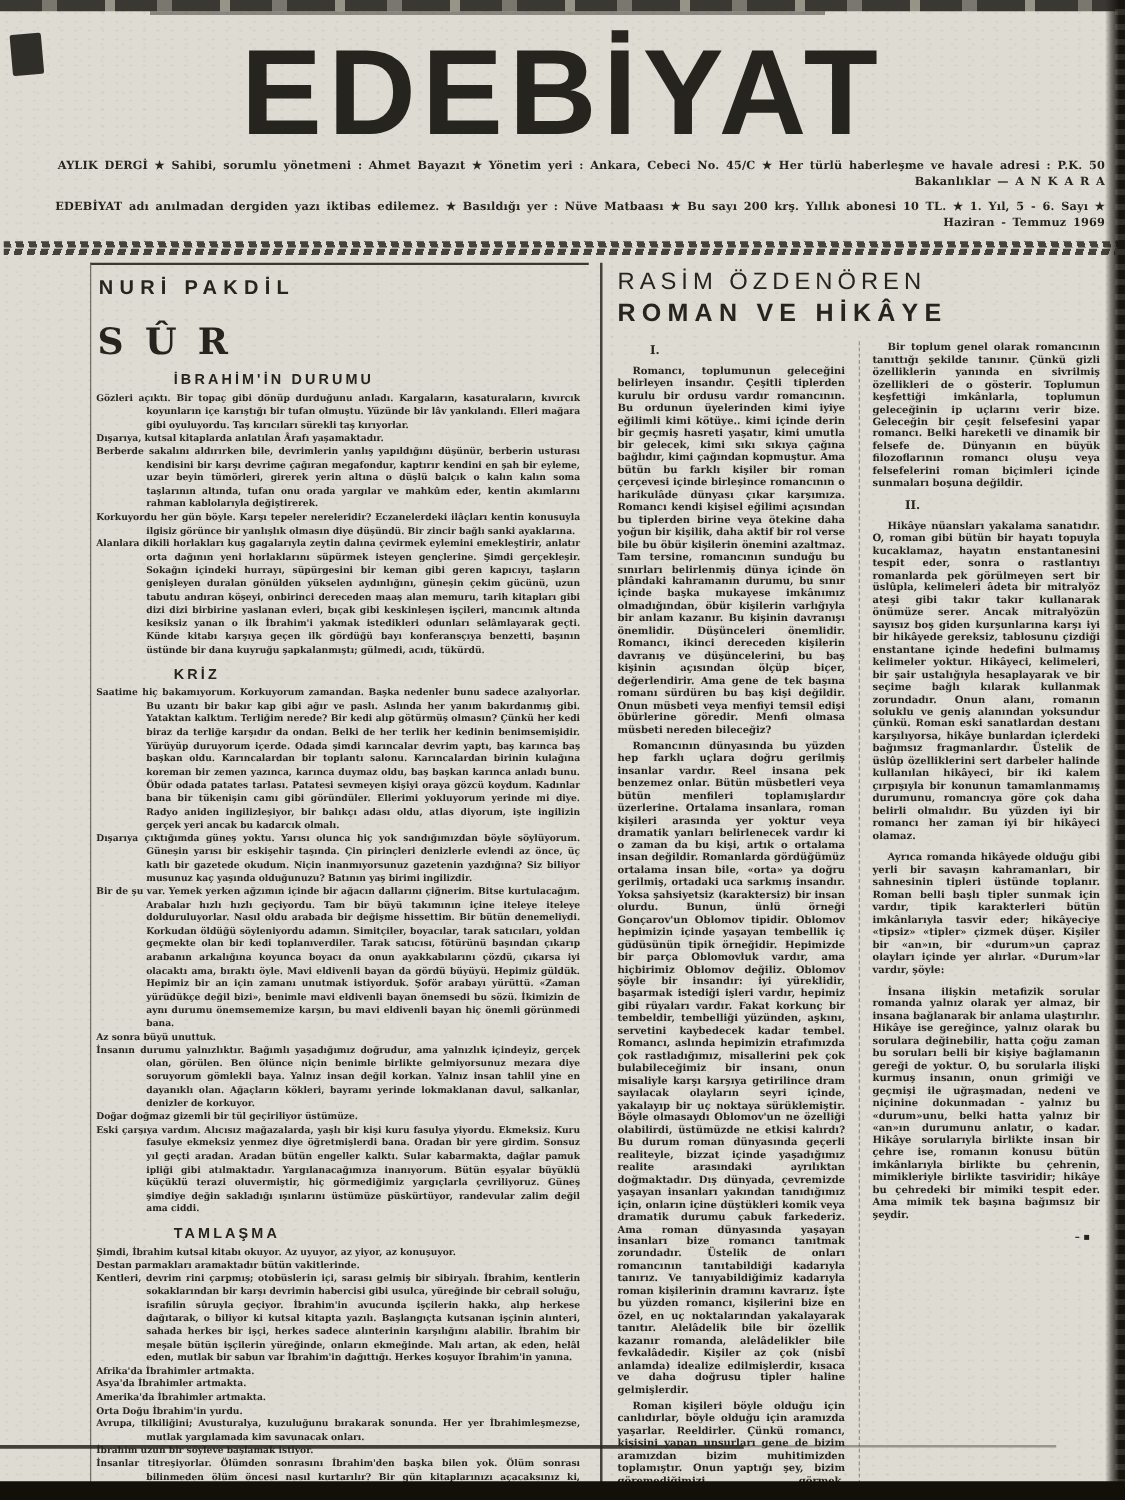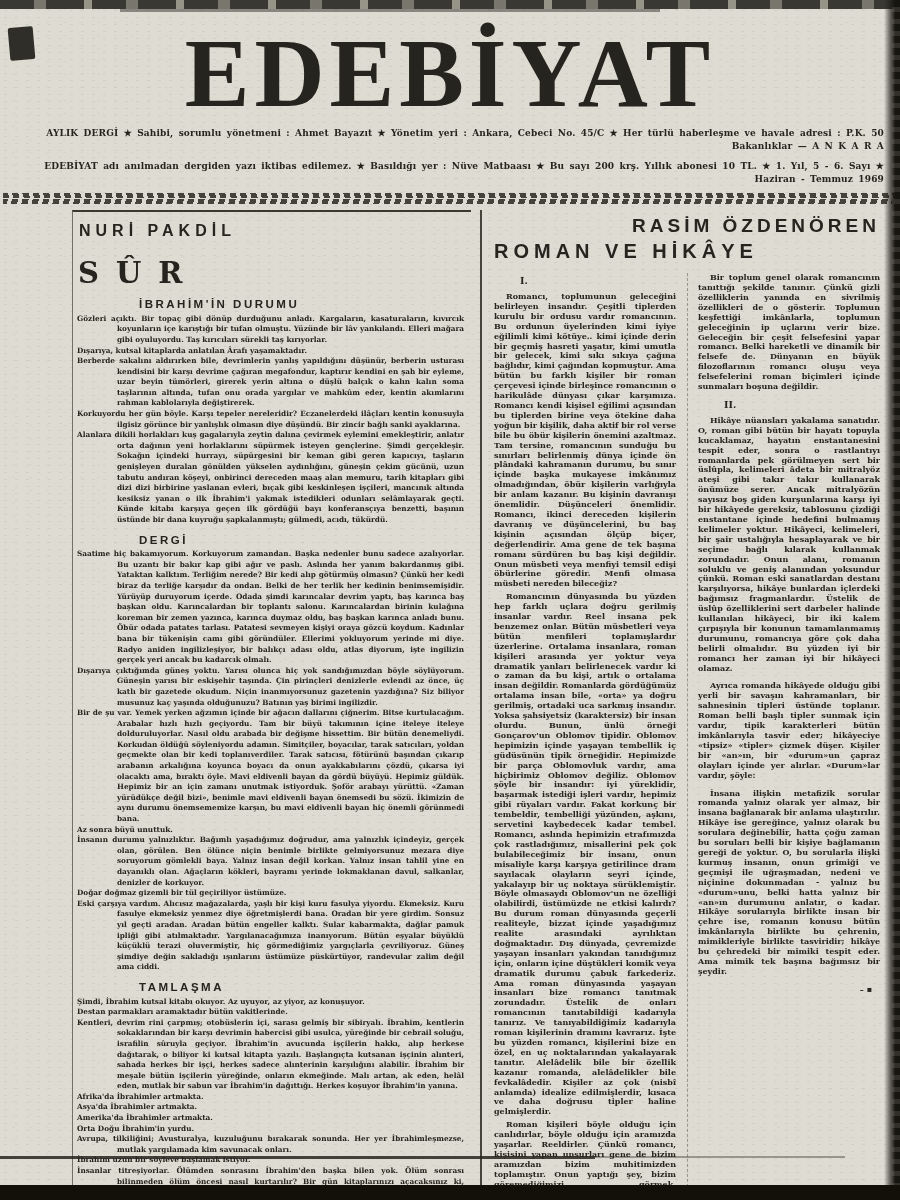--- a/index.html
+++ b/index.html
@@ -23,38 +23,38 @@
   .scan-corner{position:absolute;top:27px;left:9px;width:25px;height:33px;background:#201f1a;transform:rotate(-5deg);border-radius:2px;opacity:.92;z-index:5;}
   .scan-right{position:absolute;top:0;right:0;width:16px;height:100%;z-index:5;
     background:linear-gradient(to right,rgba(30,28,24,0),rgba(30,28,24,.5) 30%,#171510 70%);}
   .scan-right::after{content:"";position:absolute;right:0;top:0;width:8px;height:100%;
     background:repeating-linear-gradient(0deg,rgba(205,200,185,.14) 0 5px,transparent 5px 12px);}
   .scan-bottom{position:absolute;bottom:0;left:0;right:0;height:15px;background:#121009;z-index:5;}
   .scan-bottom-line{position:absolute;bottom:41px;left:0;width:595px;height:3px;background:rgba(38,36,30,.85);z-index:5;}
   .scan-bottom-line2{position:absolute;bottom:42px;left:595px;width:250px;height:2px;background:rgba(38,36,30,.38);z-index:5;}
   
   .masthead{text-align:center;}
-  .masthead-title{margin:28px 0 0;font-size:97px;line-height:.95;font-weight:bold;letter-spacing:5px;font-family:Liberation Serif, serif;}
+  .masthead-title{margin:28px 0 0;font-size:97px;line-height:.95;font-weight:bold;letter-spacing:5px;font-family:Liberation Sans, sans-serif;}
   .info{margin:7px 16px 0;font-size:9px;font-weight:bold;line-height:13px;letter-spacing:.15px;text-align:right;word-spacing:2px;}
   .chain{height:11px;margin:7px 3px 0;
     background:
       repeating-linear-gradient(75deg,#44423a 0 6px,transparent 6px 10px),
       repeating-linear-gradient(-75deg,#44423a 0 6px,transparent 6px 10px);
     background-size:100% 5px,100% 5px;background-position:0 0,0 6px;background-repeat:repeat-x;}
   
   .content{display:flex;margin:6px 20px 0 72px;height:985px;overflow:hidden;}
   .left-col{width:408px;border-top:2px solid #3a382f;border-left:1px solid rgba(70,67,58,.7);padding:5px 4px 0 4px;box-sizing:border-box;}
   .author-left{font-family:"Liberation Sans",sans-serif;font-weight:bold;font-size:16px;letter-spacing:5px;margin:5px 0 16px 2px;}
   .title-left{font-size:29px;font-weight:bold;letter-spacing:17px;margin:1px 0 4px 1px;}
   .left-body{font-size:7.3px;line-height:10.6px;text-align:justify;padding-right:3px;}
   .left-body .blk-heading{font-family:"Liberation Sans",sans-serif;font-weight:bold;font-size:11.5px;letter-spacing:2.5px;margin:9px 0 4px 62px;text-align:left;}
   .left-body .blk-para{margin:0;padding-left:40px;text-indent:-40px;font-weight:bold;}
   .v-divider{width:2px;background:#45433c;margin-left:9px;}
   .right-col{flex:1;padding-top:3px;margin-left:12px;}
-  .author-right{font-family:"Liberation Sans",sans-serif;font-weight:bold;font-size:19px;letter-spacing:4px;margin:2px 0 3px;text-align:right;}
+  .author-right{font-family:"Liberation Sans",sans-serif;font-weight:normal;font-size:19px;letter-spacing:4px;margin:2px 0 3px;}
   .title-right{font-family:"Liberation Sans",sans-serif;font-weight:bold;font-size:20px;letter-spacing:5px;margin:0 0 10px;}
   .two-cols{display:flex;}
   .sub-col{width:182px;font-size:8px;line-height:9.9px;text-align:justify;}
   .sub-col-2{margin-left:11px;border-left:1px dashed rgba(70,68,58,.45);padding-left:10px;}
   .sub-col .blk-para{margin:0 0 3px;text-indent:12px;font-weight:bold;}
   .sub-col .blk-para-cont{margin:0 0 10px;text-indent:0;font-weight:bold;}
   .sub-col-2 .blk-para{margin-bottom:8px;}
   .sub-col .blk-section-num{font-weight:bold;font-size:9.5px;margin:3px 0 6px 26px;}
   .sub-col .blk-end{text-align:right;font-weight:bold;margin-top:6px;padding-right:8px;}
 </style>
@@ -83,21 +83,21 @@
     <section class="left-col">
       <div class="author-left">NURİ PAKDİL</div>
       <div class="title-left">SÛR</div>
       <div class="left-body">
           <div class="blk-heading">İBRAHİM'İN DURUMU</div>
           <p class="blk-para">Gözleri açıktı. Bir topaç gibi dönüp durduğunu anladı. Kargaların, kasaturaların, kıvırcık koyunların içe karıştığı bir tufan olmuştu. Yüzünde bir lâv yankılandı. Elleri mağara gibi oyuluyordu. Taş kırıcıları sürekli taş kırıyorlar.</p>
           <p class="blk-para">Dışarıya, kutsal kitaplarda anlatılan Ârafı yaşamaktadır.</p>
           <p class="blk-para">Berberde sakalını aldırırken bile, devrimlerin yanlış yapıldığını düşünür, berberin usturası kendisini bir karşı devrime çağıran megafondur, kaptırır kendini en şah bir eyleme, uzar beyin tümörleri, girerek yerin altına o düşlü balçık o kalın kalın soma taşlarının altında, tufan onu orada yargılar ve mahkûm eder, kentin akımlarını rahman kablolarıyla değiştirerek.</p>
           <p class="blk-para">Korkuyordu her gün böyle. Karşı tepeler nereleridir? Eczanelerdeki ilâçları kentin konusuyla ilgisiz görünce bir yanlışlık olmasın diye düşündü. Bir zincir bağlı sanki ayaklarına.</p>
           <p class="blk-para">Alanlara dikili horlakları kuş gagalarıyla zeytin dalına çevirmek eylemini emekleştirir, anlatır orta dağının yeni horlaklarını süpürmek isteyen gençlerine. Şimdi gerçekleşir. Sokağın içindeki hurrayı, süpürgesini bir keman gibi geren kapıcıyı, taşların genişleyen duralan gönülden yükselen aydınlığını, güneşin çekim gücünü, uzun tabutu andıran köşeyi, onbirinci dereceden maaş alan memuru, tarih kitapları gibi dizi dizi birbirine yaslanan evleri, bıçak gibi keskinleşen işçileri, mancınık altında kesiksiz yanan o ilk İbrahim'i yakmak istedikleri odunları selâmlayarak geçti. Künde kitabı karşıya geçen ilk gördüğü bayı konferansçıya benzetti, başının üstünde bir dana kuyruğu şapkalanmıştı; gülmedi, acıdı, tükürdü.</p>
-          <div class="blk-heading">DERGİ</div>
+          <div class="blk-heading">KRİZ</div>
           <p class="blk-para">Saatime hiç bakamıyorum. Korkuyorum zamandan. Başka nedenler bunu sadece azalıyorlar. Bu uzantı bir bakır kap gibi ağır ve paslı. Aslında her yanım bakırdanmış gibi. Yataktan kalktım. Terliğim nerede? Bir kedi alıp götürmüş olmasın? Çünkü her kedi biraz da terliğe karşıdır da ondan. Belki de her terlik her kedinin benimsemişidir. Yürüyüp duruyorum içerde. Odada şimdi karıncalar devrim yaptı, baş karınca baş başkan oldu. Karıncalardan bir toplantı salonu. Karıncalardan birinin kulağına koreman bir zemen yazınca, karınca duymaz oldu, baş başkan karınca anladı bunu. Öbür odada patates tarlası. Patatesi sevmeyen kişiyi oraya gözcü koydum. Kadınlar bana bir tükenişin camı gibi göründüler. Ellerimi yokluyorum yerinde mi diye. Radyo aniden ingilizleşiyor, bir balıkçı adası oldu, atlas diyorum, işte ingilizin gerçek yeri ancak bu kadarcık olmalı.</p>
           <p class="blk-para">Dışarıya çıktığımda güneş yoktu. Yarısı olunca hiç yok sandığımızdan böyle söylüyorum. Güneşin yarısı bir eskişehir taşında. Çin pirinçleri denizlerle evlendi az önce, üç katlı bir gazetede okudum. Niçin inanmıyorsunuz gazetenin yazdığına? Siz biliyor musunuz kaç yaşında olduğunuzu? Batının yaş birimi ingilizdir.</p>
           <p class="blk-para">Bir de şu var. Yemek yerken ağzımın içinde bir ağacın dallarını çiğnerim. Bitse kurtulacağım. Arabalar hızlı hızlı geçiyordu. Tam bir büyü takımının içine iteleye iteleye dolduruluyorlar. Nasıl oldu arabada bir değişme hissettim. Bir bütün denemeliydi. Korkudan öldüğü söyleniyordu adamın. Simitçiler, boyacılar, tarak satıcıları, yoldan geçmekte olan bir kedi toplanıverdiler. Tarak satıcısı, fötürünü başından çıkarıp arabanın arkalığına koyunca boyacı da onun ayakkabılarını çözdü, çıkarsa iyi olacaktı ama, bıraktı öyle. Mavi eldivenli bayan da gördü büyüyü. Hepimiz güldük. Hepimiz bir an için zamanı unutmak istiyorduk. Şoför arabayı yürüttü. «Zaman yürüdükçe değil bizi», benimle mavi eldivenli bayan önemsedi bu sözü. İkimizin de aynı durumu önemsememize karşın, bu mavi eldivenli bayan hiç önemli görünmedi bana.</p>
           <p class="blk-para">Az sonra büyü unuttuk.</p>
           <p class="blk-para">İnsanın durumu yalnızlıktır. Bağımlı yaşadığımız doğrudur, ama yalnızlık içindeyiz, gerçek olan, görülen. Ben ölünce niçin benimle birlikte gelmiyorsunuz mezara diye soruyorum gömlekli baya. Yalnız insan değil korkan. Yalnız insan tahlil yine en dayanıklı olan. Ağaçların kökleri, bayramı yerinde lokmaklanan davul, salkanlar, denizler de korkuyor.</p>
           <p class="blk-para">Doğar doğmaz gizemli bir tül geçiriliyor üstümüze.</p>
           <p class="blk-para">Eski çarşıya vardım. Alıcısız mağazalarda, yaşlı bir kişi kuru fasulya yiyordu. Ekmeksiz. Kuru fasulye ekmeksiz yenmez diye öğretmişlerdi bana. Oradan bir yere girdim. Sonsuz yıl geçti aradan. Aradan bütün engeller kalktı. Sular kabarmakta, dağlar pamuk ipliği gibi atılmaktadır. Yargılanacağımıza inanıyorum. Bütün eşyalar büyüklü küçüklü terazi oluvermiştir, hiç görmediğimiz yargıçlarla çevriliyoruz. Güneş şimdiye değin sakladığı ışınlarını üstümüze püskürtüyor, randevular zalim değil ama ciddi.</p>
           <div class="blk-heading">TAMLAŞMA</div>
           <p class="blk-para">Şimdi, İbrahim kutsal kitabı okuyor. Az uyuyor, az yiyor, az konuşuyor.</p>
           <p class="blk-para">Destan parmakları aramaktadır bütün vakitlerinde.</p>

